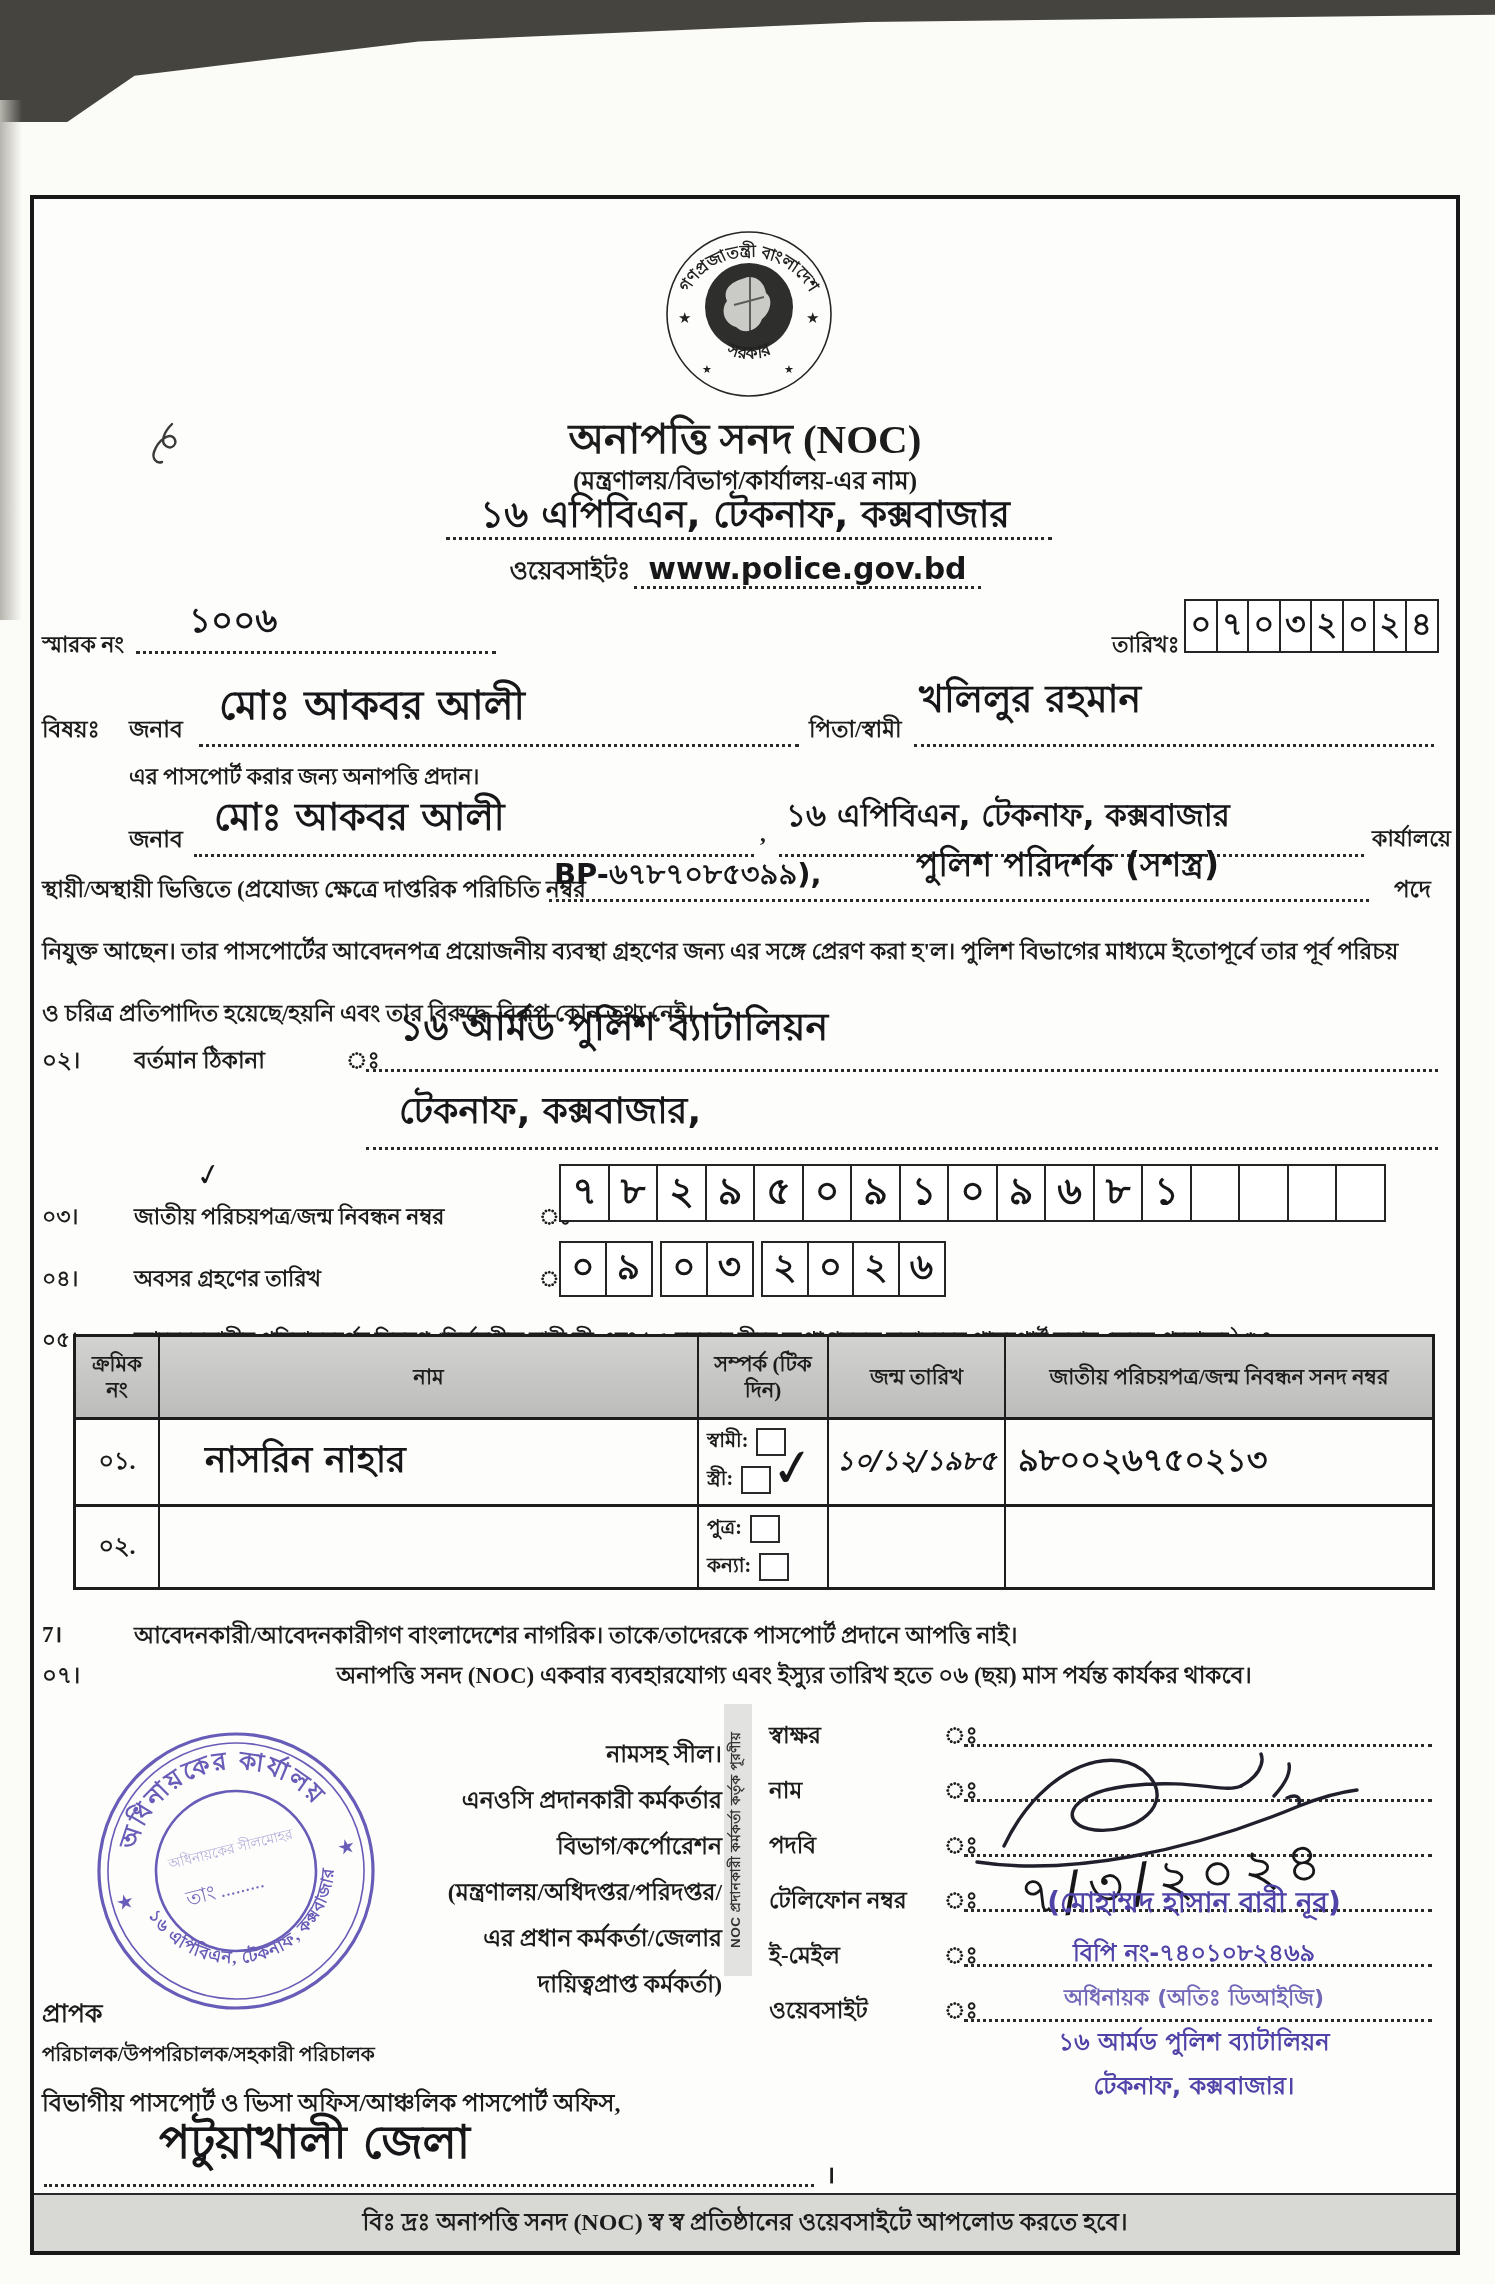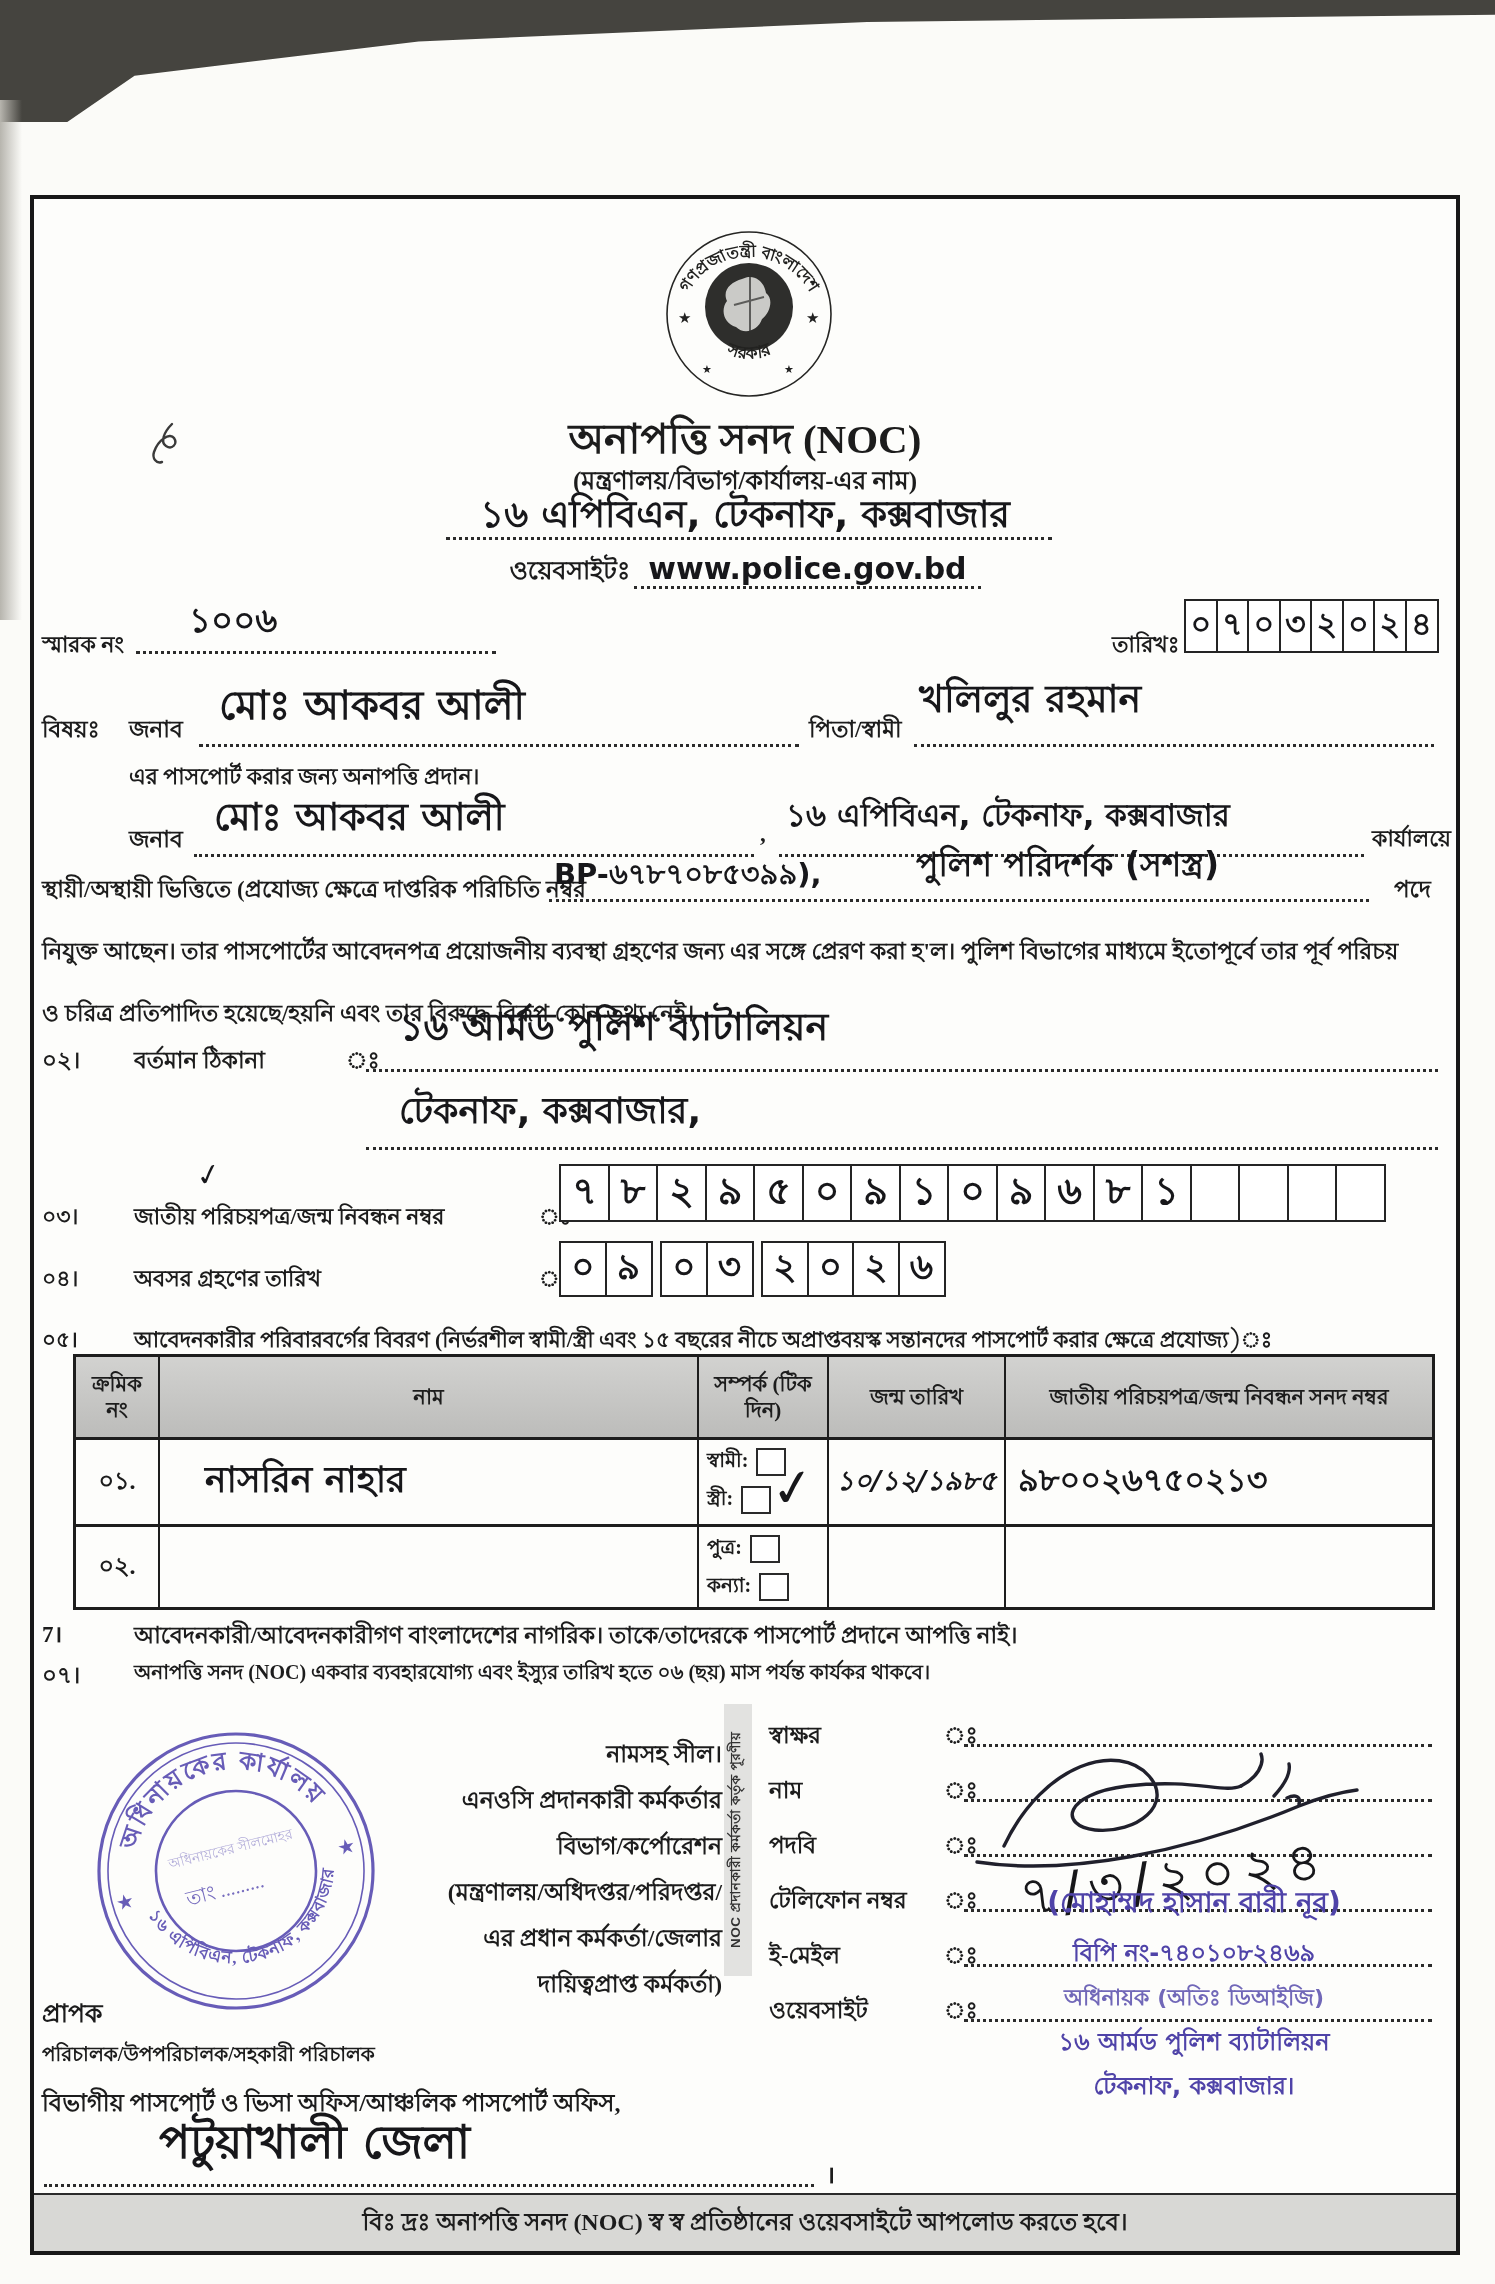--- a/index.html
+++ b/index.html
@@ -26,21 +26,21 @@
   }
   .pr{font-family:"Liberation Serif","DejaVu Serif",serif;color:#1c1c1c;font-weight:600;}
   .hw{font-family:"DejaVu Sans","Liberation Sans",sans-serif;color:#17171a;font-weight:600;white-space:nowrap;}
   .dots{border-bottom:3px dotted #2b2b2b;height:0;}
   .center{text-align:center;width:100%;left:0;}
   .box{border:2.5px solid #242424;box-sizing:border-box;display:flex;align-items:center;justify-content:center;background:#fff;}
   .boxrow{display:flex;}
   .boxrow .box{margin-right:-2.5px;}
   .shaded{background:#c9c9c7;}
   
-  .tbl{position:absolute;left:39px;top:1135px;width:1362px;border:3px solid #1d1d1d;box-sizing:border-box;margin-top:20px;}
+  .tbl{position:absolute;left:39px;top:1135px;width:1362px;border:3px solid #1d1d1d;box-sizing:border-box;}
   .trow{display:grid;grid-template-columns:84px 539px 130px 177px 1fr;}
   .trow>div{border-right:2.5px solid #1d1d1d;box-sizing:border-box;position:relative;}
   .trow>div:last-child{border-right:none;}
   .thead{background:linear-gradient(#d2d2d0,#bcbcba);border-bottom:3px solid #1d1d1d;height:80px;}
   .thead>div{display:flex;align-items:center;justify-content:center;text-align:center;font-size:21px;line-height:1.25;padding:2px 6px;}
   .tr1{height:84px;border-bottom:3px solid #1d1d1d;}
   .tr2{height:80px;}
   .slcell{display:flex;align-items:center;justify-content:center;font-size:24px;}
   .relline{display:flex;align-items:center;gap:8px;font-size:20px;padding-left:8px;margin-top:5px;}
   .chkbox{width:30px;height:28px;border:2px solid #2a2a2a;box-sizing:border-box;background:#fff;}
@@ -302,21 +302,21 @@
           </div>
       </div>
       <div><span class="hw"></span></div>
       <div><span class="hw"></span></div>
     </div>
   </div>
 
   <div class="abs pr" style="left:8px;top:1418px;font-size:23px;">7।</div>
   <div class="abs pr" style="left:100px;top:1418px;width:1320px;font-size:23px;">আবেদনকারী/আবেদনকারীগণ বাংলাদেশের নাগরিক। তাকে/তাদেরকে পাসপোর্ট প্রদানে আপত্তি নাই।</div>
   <div class="abs pr" style="left:8px;top:1458px;font-size:23px;">০৭।</div>
-  <div class="abs pr" style="left:100px;top:1458px;width:1320px;font-size:20px;">অনাপত্তি সনদ (NOC) একবার ব্যবহারযোগ্য এবং ইস্যুর তারিখ হতে ০৬ (ছয়) মাস পর্যন্ত কার্যকর থাকবে।</div>
+  <div class="abs pr" style="left:100px;top:1458px;width:1320px;font-size:23px;text-align:center;">অনাপত্তি সনদ (NOC) একবার ব্যবহারযোগ্য এবং ইস্যুর তারিখ হতে ০৬ (ছয়) মাস পর্যন্ত কার্যকর থাকবে।</div>
 
   <div class="abs pr" style="left:268px;top:1532px;width:420px;text-align:right;font-size:23.5px;line-height:46px;">
     <div>নামসহ সীল।</div>
     <div>এনওসি প্রদানকারী কর্মকর্তার</div>
     <div>বিভাগ/কর্পোরেশন</div>
     <div>(মন্ত্রণালয়/অধিদপ্তর/পরিদপ্তর/</div>
     <div>এর প্রধান কর্মকর্তা/জেলার</div>
     <div>দায়িত্বপ্রাপ্ত কর্মকর্তা)</div>
   </div>
 

